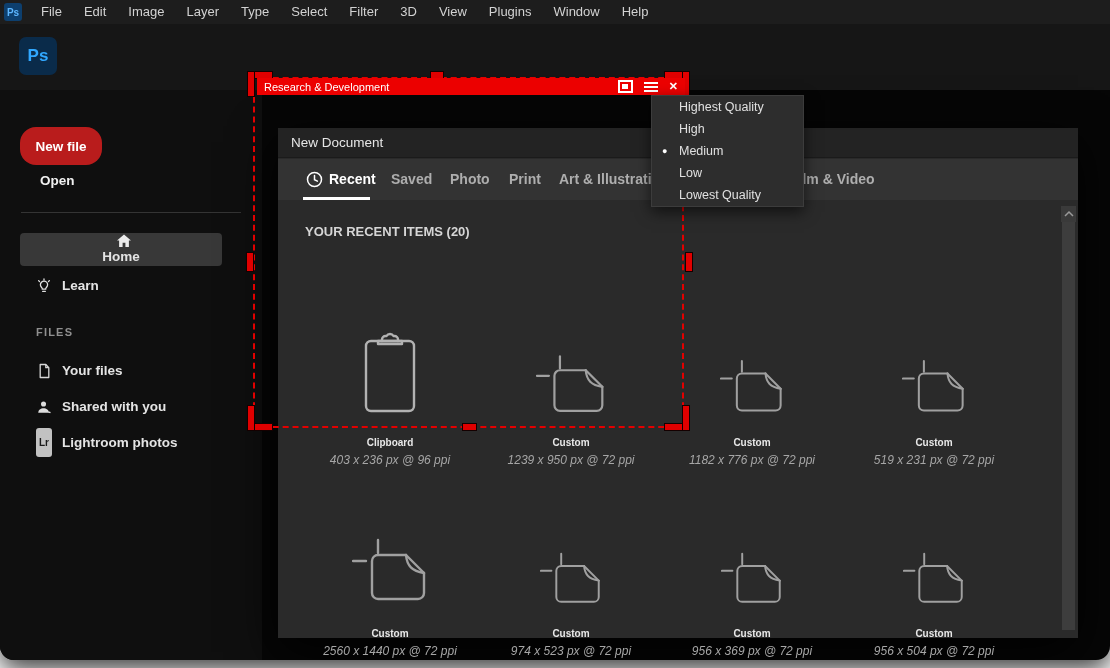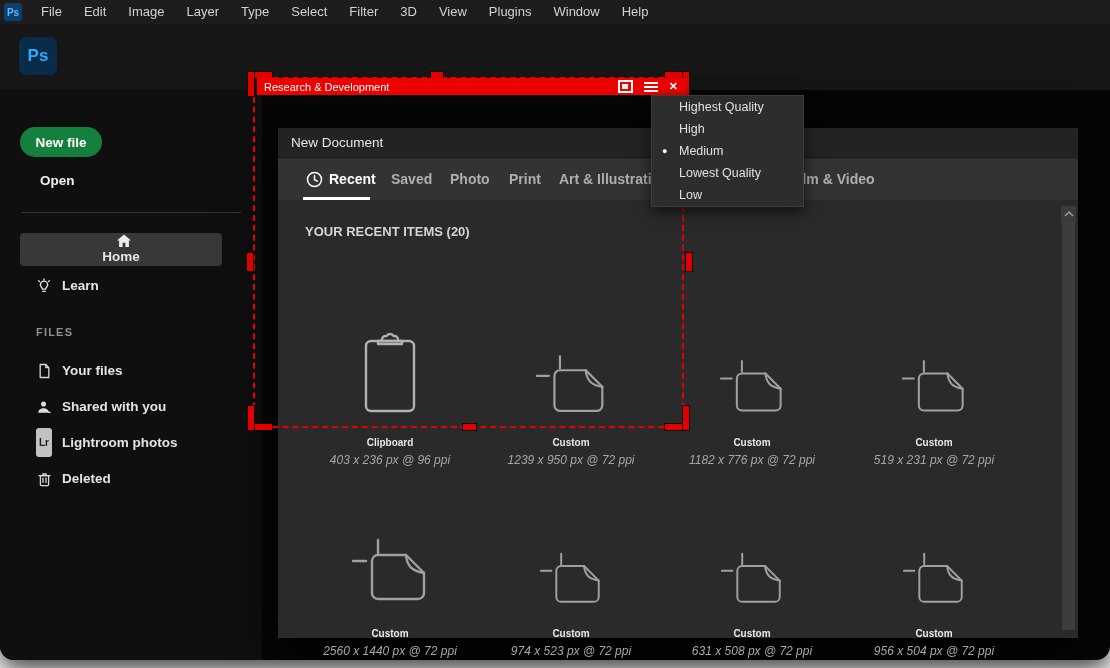--- a/index.html
+++ b/index.html
@@ -19,22 +19,22 @@
   .mb-item { color:#d2d2d2; font-size:13px; padding:0 11px; line-height:24px; cursor:default; }
 
   
   .headband { position:absolute; left:0; top:24px; width:1110px; height:66px; background:#161616; }
   .ps-logo { position:absolute; left:19px; top:13px; width:38px; height:38px; border-radius:7px;
              background:#0a2b4a; color:#31a8ff; font-size:17px; font-weight:bold;
              display:flex; align-items:center; justify-content:center; }
 
   
   .sidebar { position:absolute; left:0; top:90px; width:262px; height:570px; background:#0f0f0f; }
-  .newfile-btn { position:absolute; left:20px; top:37px; width:82px; height:30px;
-                 border-radius:16px; background:#15803d; border:none; color:#fff;
+  .newfile-btn { position:absolute; left:20px; top:37px; width:82px; height:38px;
+                 border-radius:16px; background:#b91c1c; border:none; color:#fff;
                  font-family:inherit; font-size:13.5px; font-weight:bold; cursor:pointer; }
   .open-lbl { position:absolute; left:40px; top:83px; color:#f0f0f0; font-size:13.5px; font-weight:bold; }
   .side-div { position:absolute; left:21px; top:122px; width:220px; height:1px; background:#343434; }
   .nav-row { position:absolute; left:20px; width:202px; height:33px; border-radius:4px;
              display:flex; align-items:center; color:#e4e4e4; font-size:13.5px; font-weight:600; }
   .nav-row .ic { width:16px; height:16px; margin:0 10px 0 16px; display:flex;
                  align-items:center; justify-content:center; flex:0 0 auto; }
   .nav-active { background:#383838; }
   .files-hdr { position:absolute; left:36px; top:236px; color:#8f8f8f; font-size:11px;
                letter-spacing:1.2px; font-weight:600; }
@@ -168,32 +168,20 @@
       <span>Shared with you</span>
     </div>
 
     <div class="nav-row" style="top:336px;">
       <span class="ic">
         <span class="lr-badge">Lr</span>
       </span>
       <span>Lightroom photos</span>
     </div>
 
-    <div class="nav-row" style="top:372px;">
-      <span class="ic">
-        <svg width="15" height="16" viewBox="0 0 15 16" fill="none" stroke="#d8d8d8" stroke-width="1.3" stroke-linecap="round" stroke-linejoin="round">
-          <path d="M3.4 4.6 h8.2 V13.6 a1 1 0 0 1 -1 1 H4.4 a1 1 0 0 1 -1 -1 Z"></path>
-          <path d="M2 4.6 h11"></path>
-            <path d="M5.9 4.4 V3 h3.2 v1.4"></path>
-            <path d="M6 7.2 v4.4"></path>
-            <path d="M9 7.2 v4.4"></path>
-        </svg>
-      </span>
-      <span>Deleted</span>
-    </div>
   </div>
 
   <div class="dialog">
     <div class="dlg-header">
       <span class="dlg-title">New Document</span>
     </div>
 
     <div class="dlg-tabs">
       <span class="clock-ic">
         <svg width="17" height="17" viewBox="0 0 17 17" fill="none" stroke="#ffffff" stroke-width="1.5" stroke-linecap="round">
@@ -299,21 +287,21 @@
         <div class="icon-wrap">
           <svg width="62" height="58" viewBox="0 0 76 64">
             <path d="M26 1 V14"></path>
               <path d="M1 22 H14"></path>
             <path d="M54 16 H26 a6 6 0 0 0 -6 6 V54 a6 6 0 0 0 6 6 H66 a6 6 0 0 0 6 -6 V34"></path>
             <path d="M54 16 L72 34"></path>
               <path d="M54 16 c1 11 6 16 18 18"></path>
           </svg>
         </div>
         <div class="nm">Custom</div>
-        <div class="sz">631 x 508 px @ 72 ppi</div>
+        <div class="sz">956 x 369 px @ 72 ppi</div>
       </div>
 
       <div class="card r2 c4">
         <div class="icon-wrap">
           <svg width="62" height="58" viewBox="0 0 76 64">
             <path d="M26 1 V14"></path>
               <path d="M1 22 H14"></path>
             <path d="M54 16 H26 a6 6 0 0 0 -6 6 V54 a6 6 0 0 0 6 6 H66 a6 6 0 0 0 6 -6 V34"></path>
             <path d="M54 16 L72 34"></path>
               <path d="M54 16 c1 11 6 16 18 18"></path>
@@ -356,17 +344,17 @@
         <i></i>
         <i></i>
       </span>
     <span class="close-ic">✕</span>
   </div>
 
   <div class="dropdown">
     <div class="dd-item"><span>Highest Quality</span></div>
     <div class="dd-item"><span>High</span></div>
     <div class="dd-item selected"><span class="dot">●</span><span>Medium</span></div>
+    <div class="dd-item"><span>Low</span></div>
     <div class="dd-item"><span>Lowest Quality</span></div>
-    <div class="dd-item"><span>Low</span></div>
   </div>
 
 </div>
 
 </body></html>

